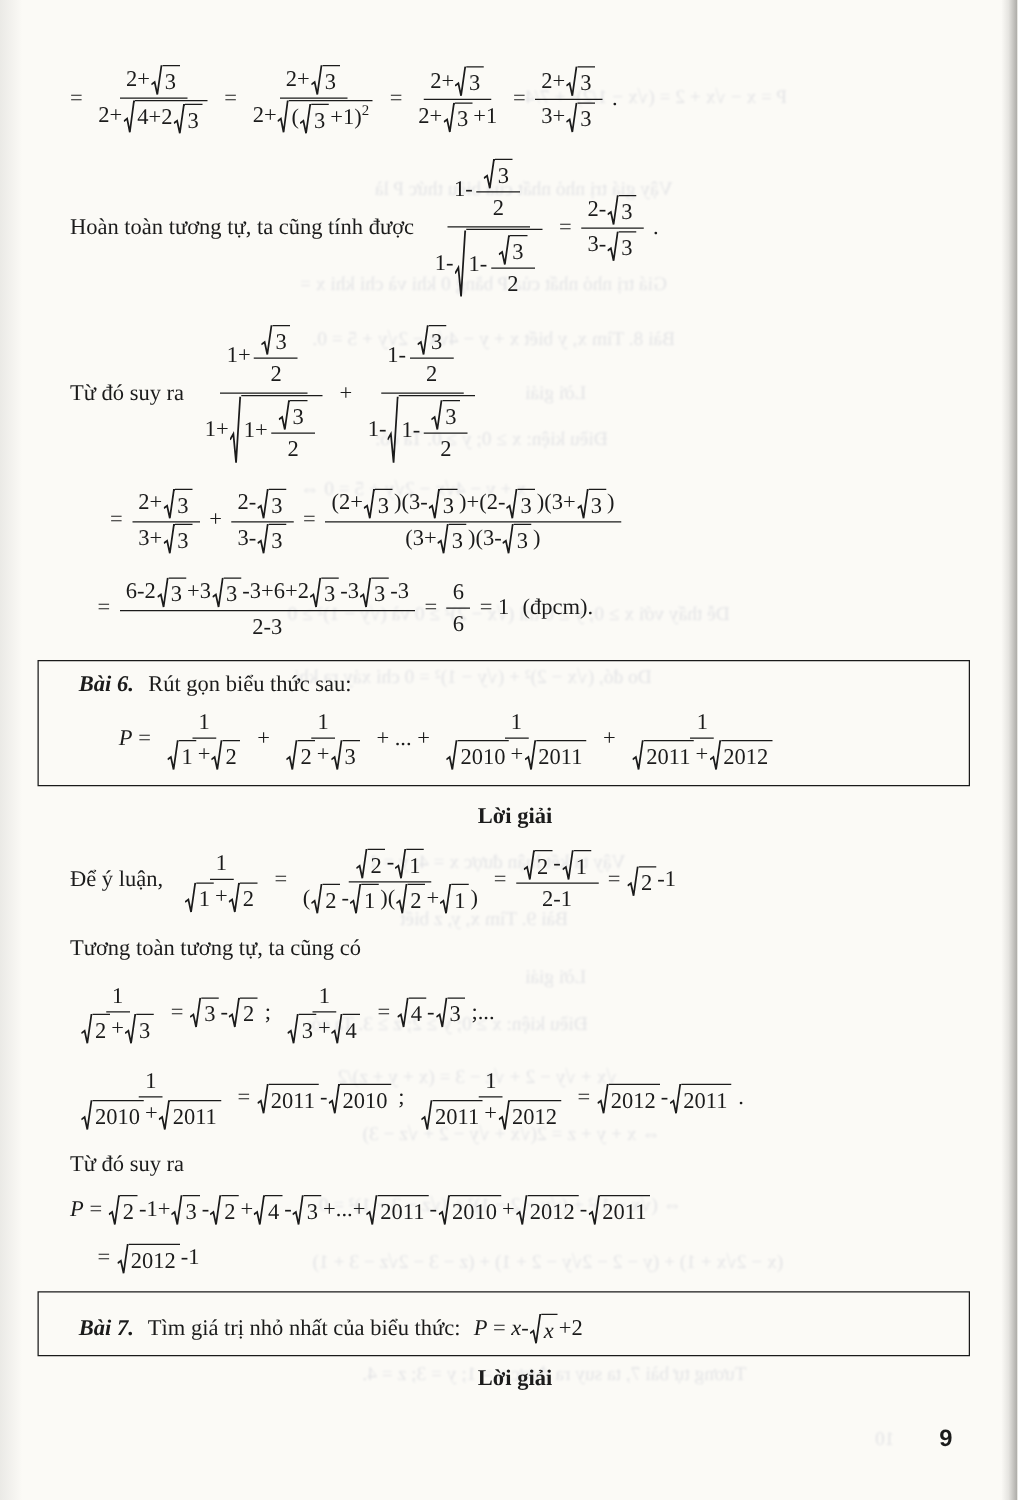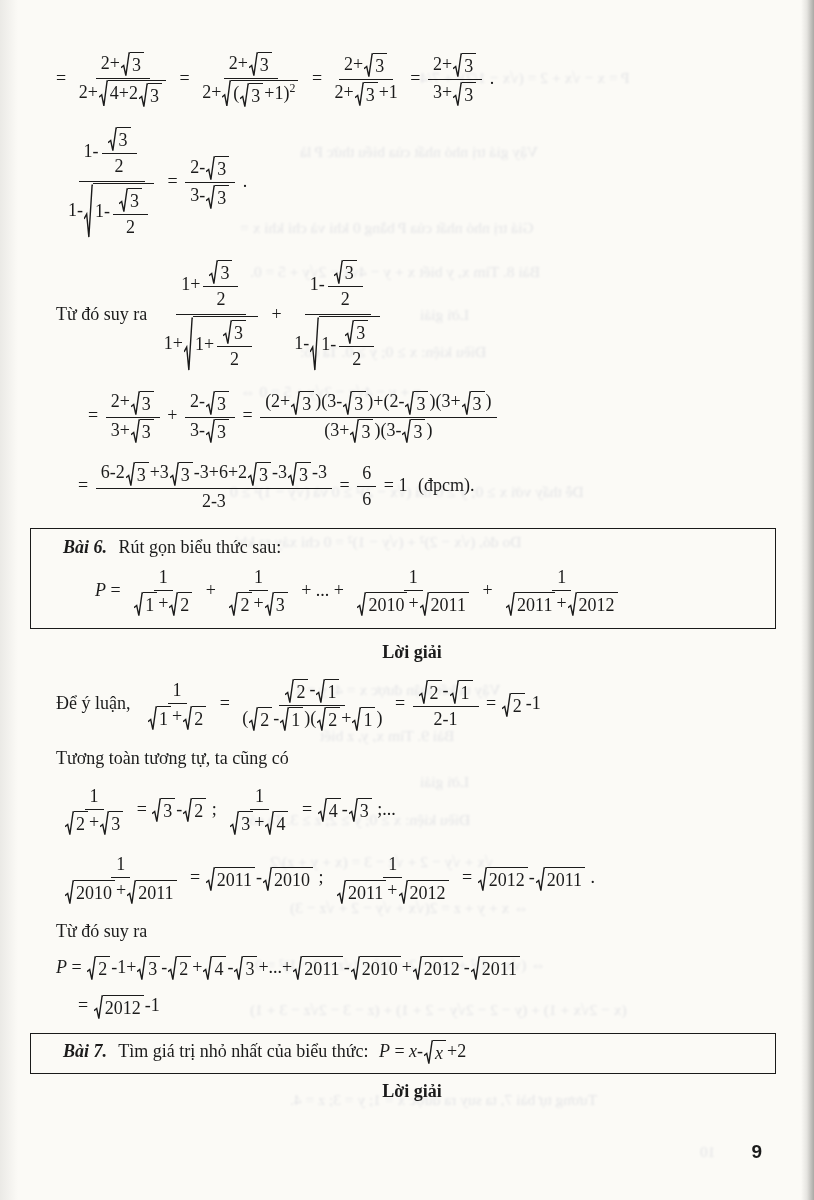--- a/index.html
+++ b/index.html
@@ -53,21 +53,21 @@
   .para > .math { margin: 0 4px; }
   .solution-heading { text-align: center; font-weight: bold; margin: 4px 0 12px; }
   .prob-box {
     border: 1.7px solid #1a1a1a;
     margin: 12px -8px 12px -26px;
     padding: 7px 10px 9px 32px;
   }
   .prob-head { margin-bottom: 5px; }
   .prob-label { font-weight: bold; font-style: italic; margin-right: 7px; }
   .prob-math { margin-left: 32px; }
-  .prob-box.single { padding: 6px 10px 8px 32px; margin-bottom: 6px; }
+  .prob-box.single { padding: 17px 10px 8px 32px; margin-bottom: 6px; }
   .prob-box.single .math { margin-left: 6px; }
   .page-num {
     position: absolute; right: 52px; bottom: 36px;
     font-weight: bold; font-size: 19px; z-index: 2;
     font-family: "Liberation Sans", "DejaVu Sans", sans-serif;
   }
 </style>
 </head>
 <body>
 
@@ -175,20 +175,21 @@
               <span class="rad">
                 <svg viewBox="0 0 10 24" preserveAspectRatio="none">
                   <path d="M0 15 L3 13 L5.4 22.6 L9 0.9 L10 0.9" fill="none" stroke="currentColor" stroke-width="1.4" vector-effect="non-scaling-stroke"></path>
                 </svg>
               </span>
               <span class="radicand">3</span>
             </span></span>
         </span> .</div>
 
     <div class="block para">
+      <span>Hoàn toàn tương tự, ta cũng tính được</span>
       <span class="math"><span class="frac">
             <span class="num">1-<span class="frac">
                 <span class="num"><span class="sqrt">
                     <span class="rad">
                       <svg viewBox="0 0 10 24" preserveAspectRatio="none">
                         <path d="M0 15 L3 13 L5.4 22.6 L9 0.9 L10 0.9" fill="none" stroke="currentColor" stroke-width="1.4" vector-effect="non-scaling-stroke"></path>
                       </svg>
                     </span>
                     <span class="radicand">3</span>
                   </span></span>

